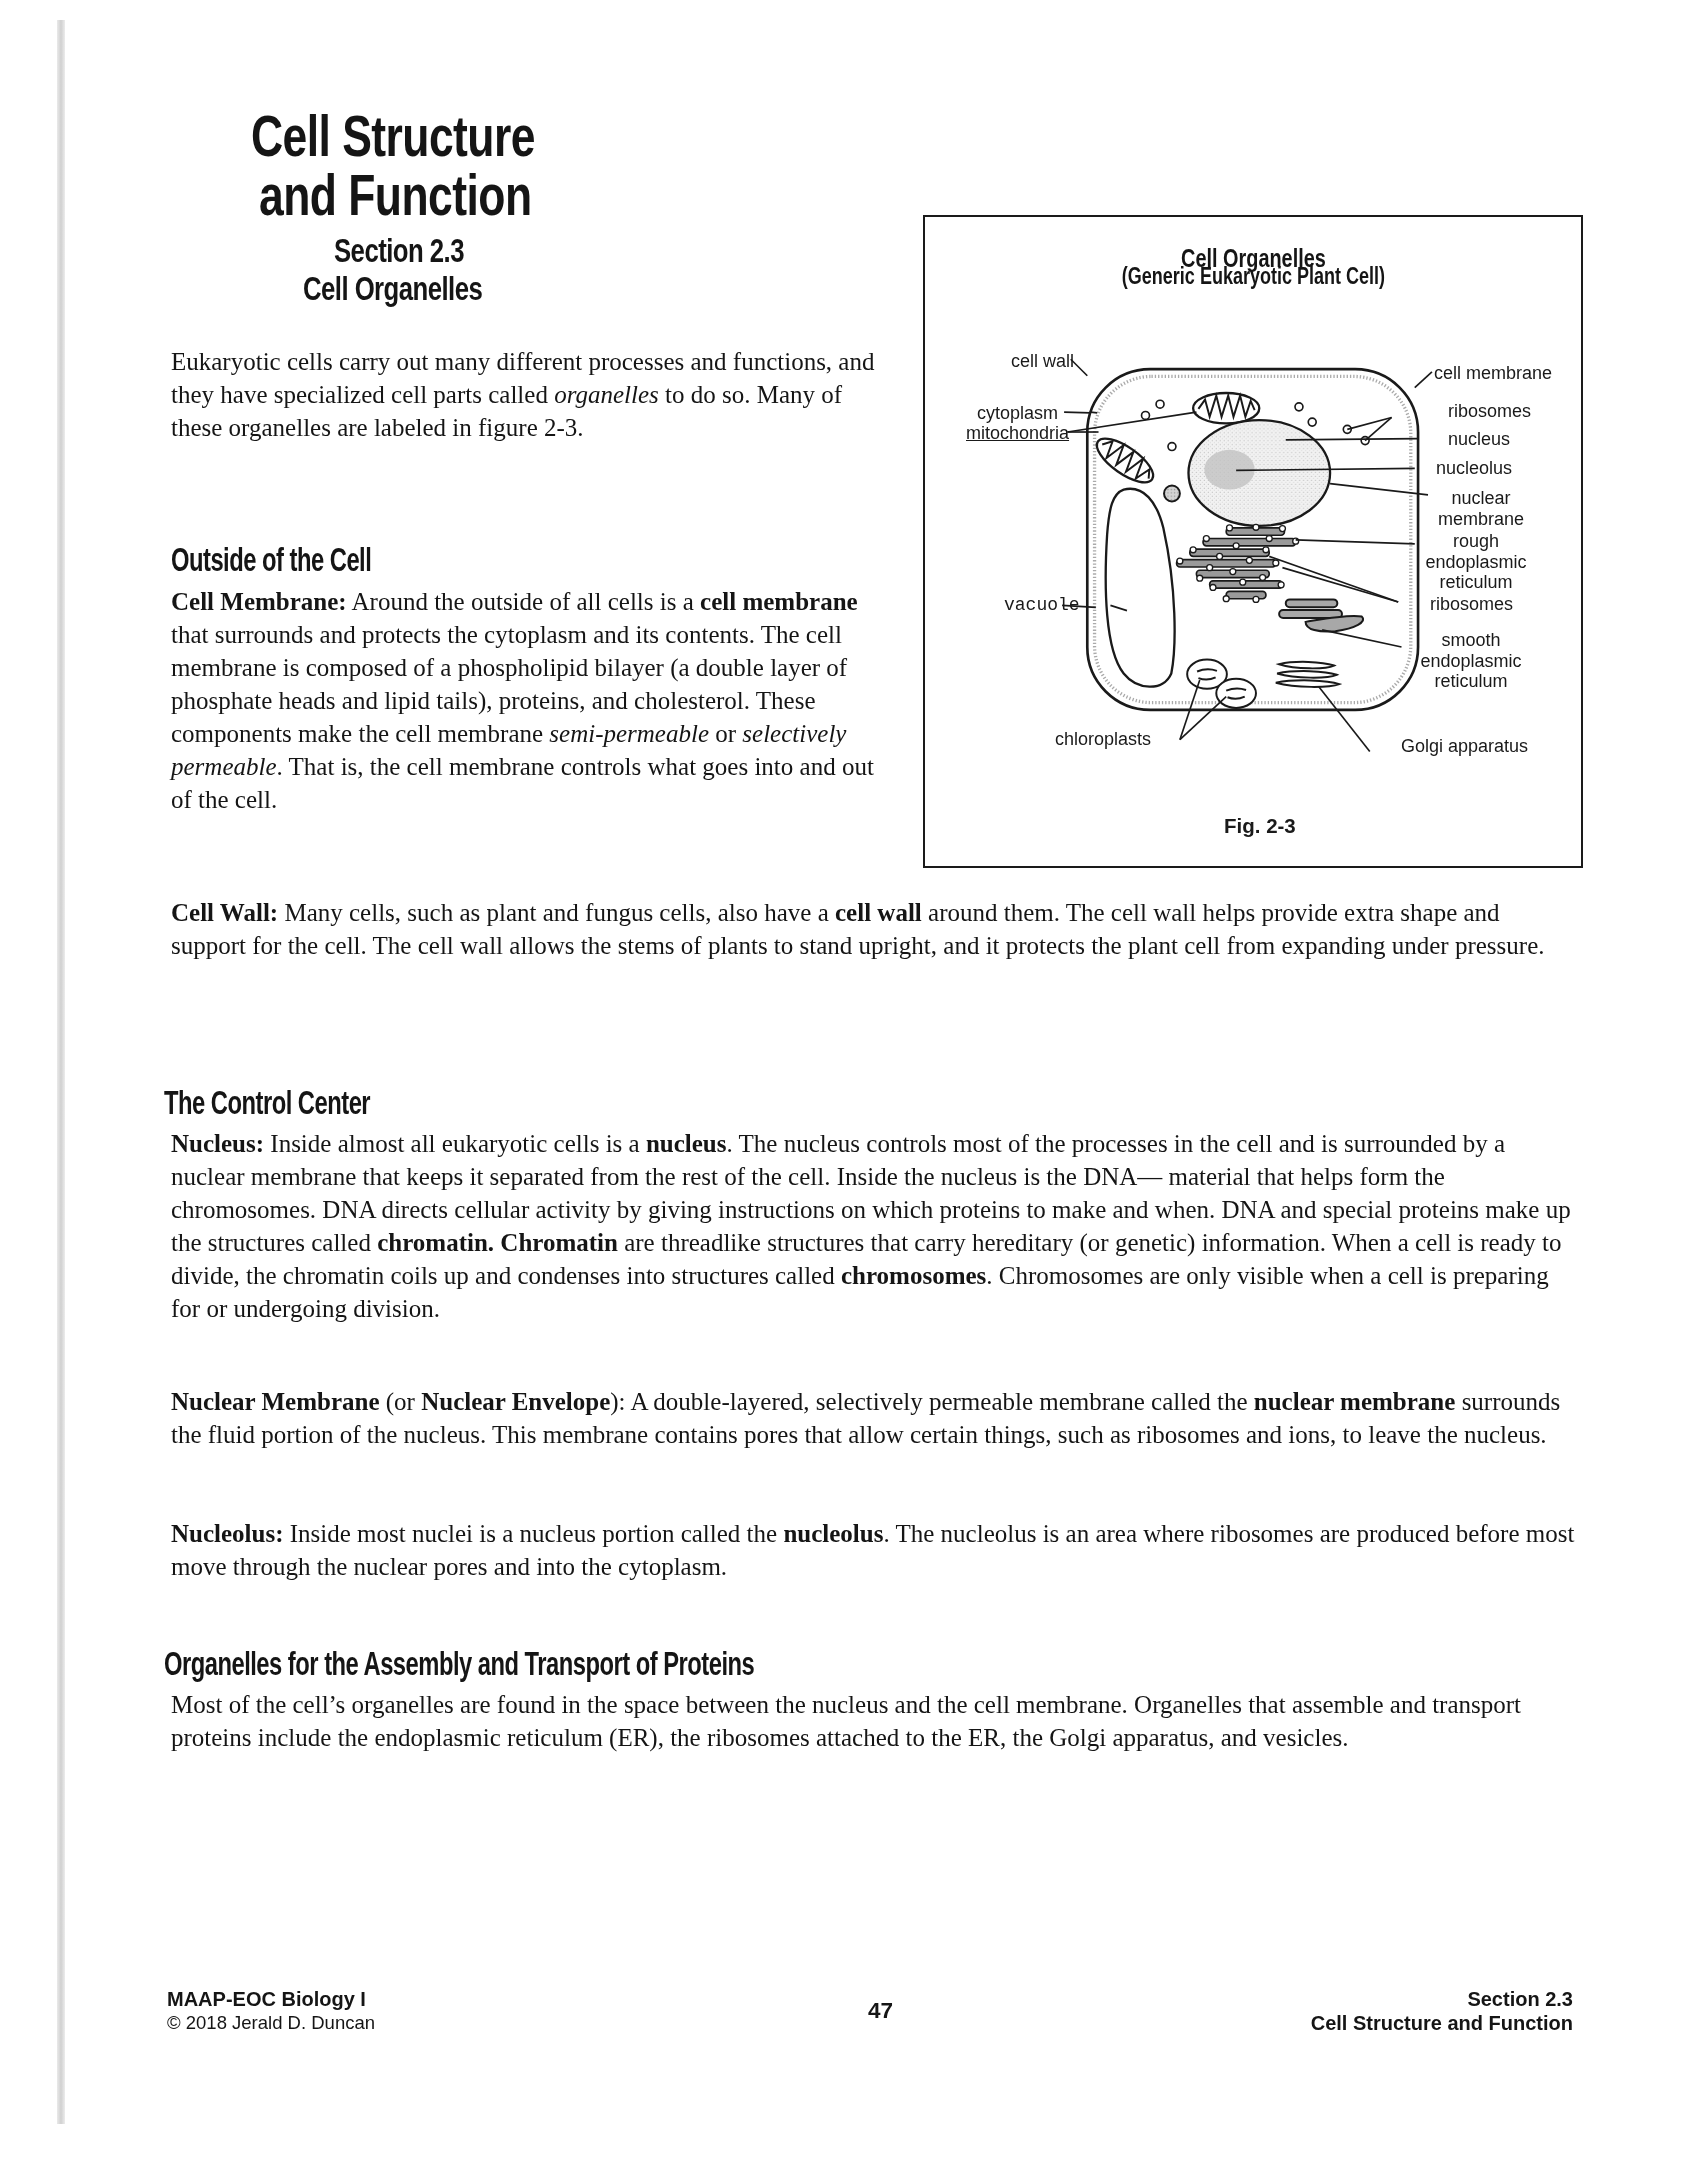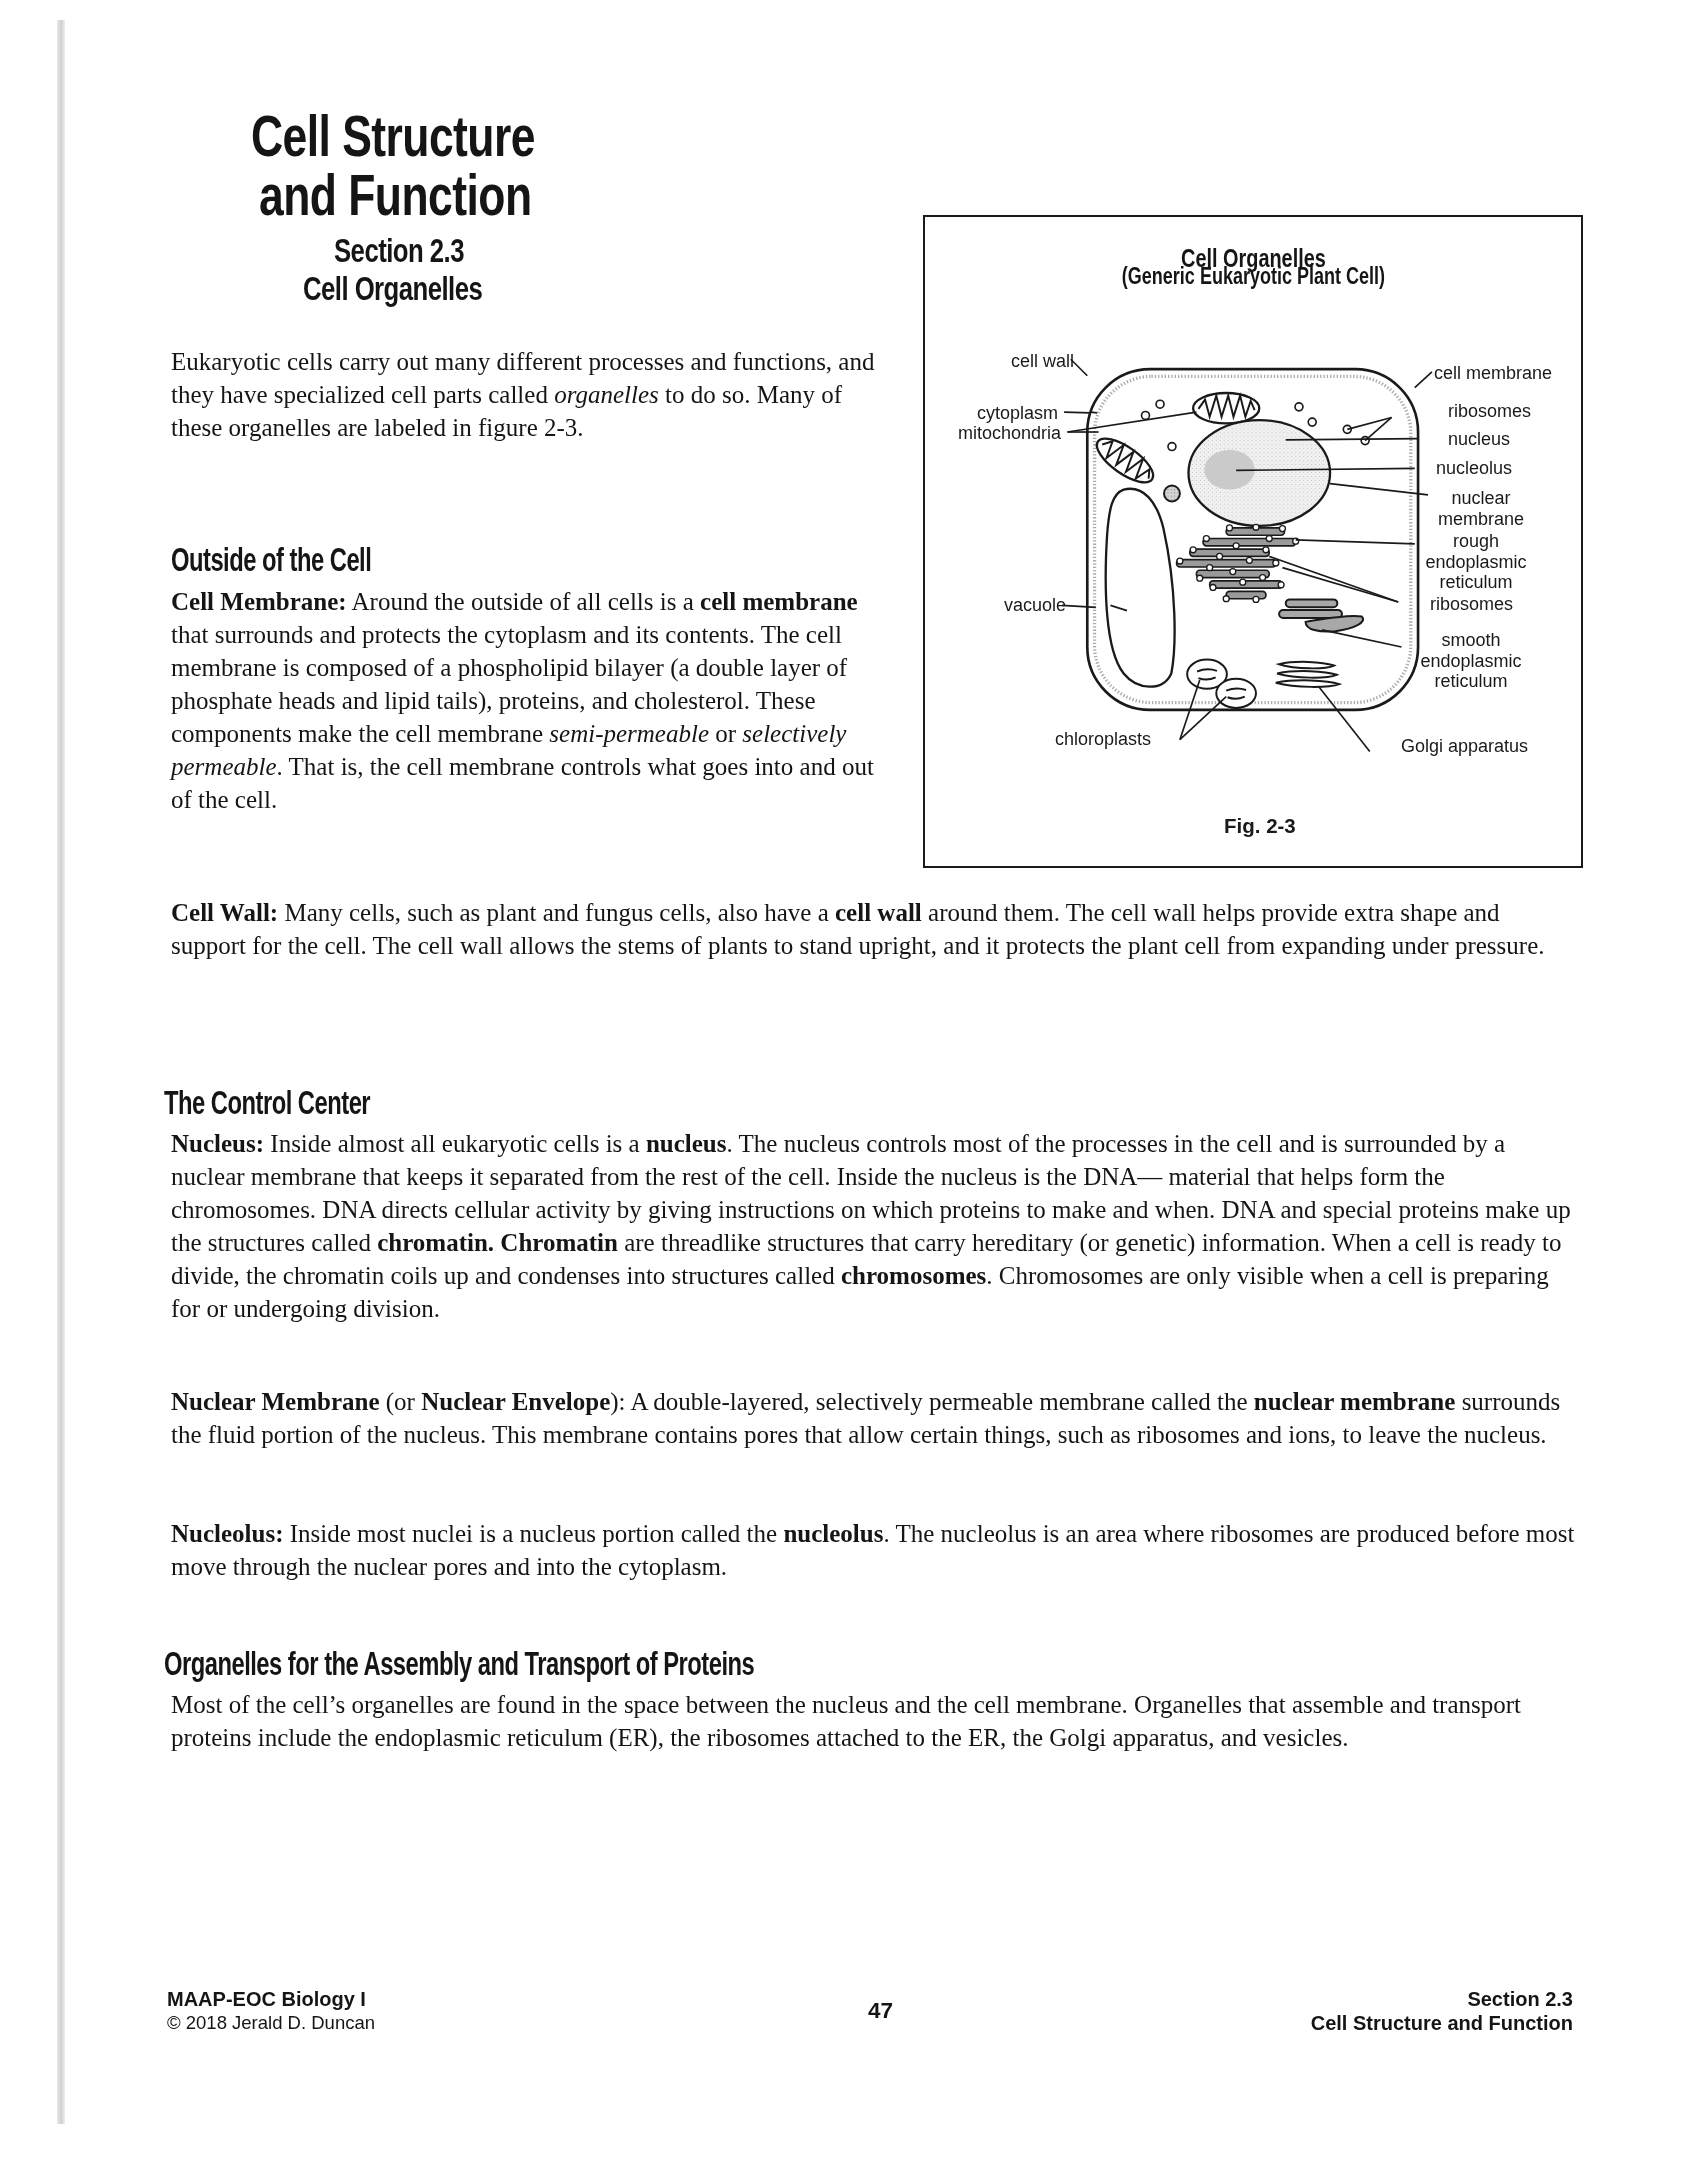--- a/index.html
+++ b/index.html
@@ -162,22 +162,22 @@
       <line x1="540" y1="530" x2="715" y2="582"></line>
       <line x1="600" y1="624" x2="720" y2="650"></line>
       <line x1="595" y1="710" x2="672" y2="808"></line>
       <line x1="385" y1="790" x2="415" y2="700"></line>
       <line x1="385" y1="790" x2="455" y2="725"></line>
     </g>
   </svg>
 
   <div class="fig-label" style="left:86px; top:134px;">cell wall</div>
   <div class="fig-label" style="left:52px; top:186px;">cytoplasm</div>
-  <div class="fig-label" style="left:33px; top:206px;">mitochondria</div>
-  <div class="fig-label" style="left:79px; top:378px;">vacuole</div>
+  <div class="fig-label" style="left:41px; top:206px;text-decoration:underline;">mitochondria</div>
+  <div class="fig-label" style="left:79px; top:378px;font-family:Liberation Mono, monospace;">vacuole</div>
   <div class="fig-label" style="left:130px; top:512px;">chloroplasts</div>
 
   <div class="fig-label" style="left:509px; top:146px;">cell membrane</div>
   <div class="fig-label" style="left:523px; top:184px;">ribosomes</div>
   <div class="fig-label" style="left:523px; top:212px;">nucleus</div>
   <div class="fig-label" style="left:511px; top:241px;">nucleolus</div>
   <div class="fig-label r" style="left:503px; top:271px; width:106px;text-align:center;">
     <div>nuclear</div>
     <div>membrane</div>
   </div>

